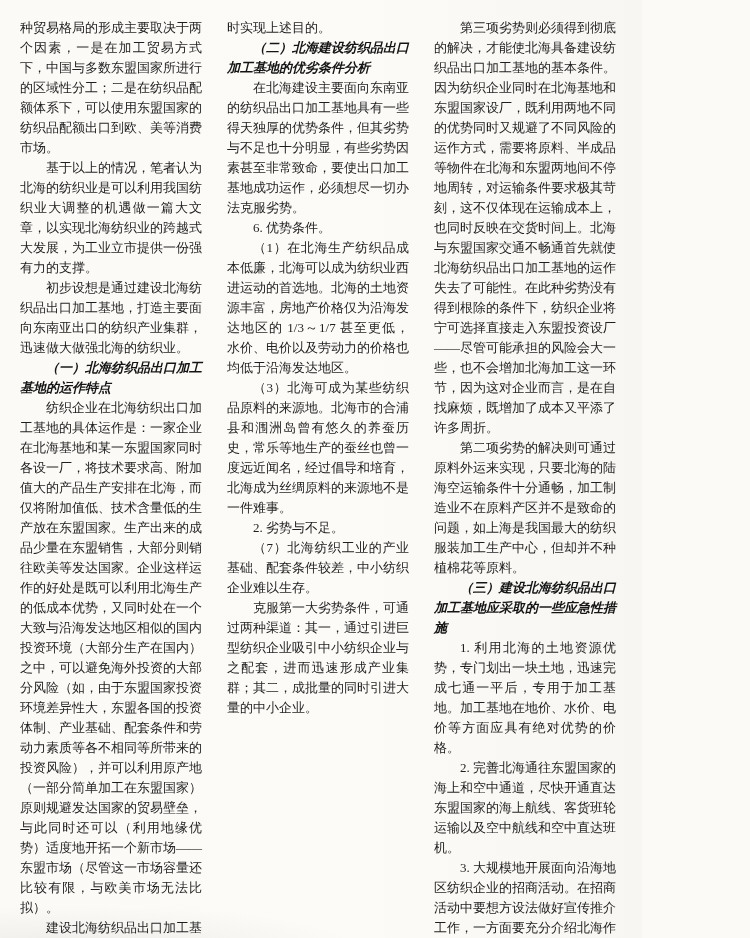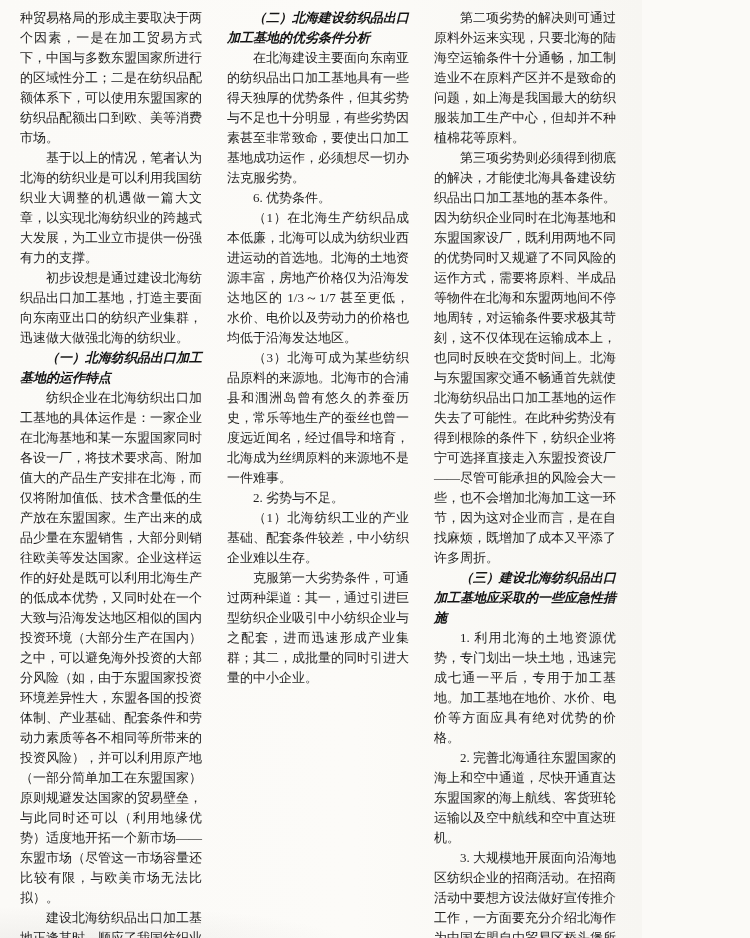--- a/index.html
+++ b/index.html
@@ -9,21 +9,21 @@
   body {
     width: 750px;
     height: 938px;
     background: #fbfaf7;
     overflow: hidden;
   }
   .page {
     box-sizing: border-box;
     width: 642px;
     height: 938px;
-    padding: 8px 26px 6px 20px;
+    padding: 18px 26px 6px 20px;
     display: flex;
     gap: 25px;
     background:
       radial-gradient(ellipse 400px 60px at 12% 101%, rgba(120,120,115,0.10), rgba(0,0,0,0) 70%),
       linear-gradient(90deg, #fbfaf7 0%, #fcfbf8 55%, #f7f6f2 100%);
   }
   .col {
     flex: 1 1 0;
     min-width: 0;
     font-family: "Liberation Serif", "DejaVu Serif", serif;
@@ -59,33 +59,34 @@
   <div class="col">
     <p class="continuation">种贸易格局的形成主要取决于两个因素，一是在加工贸易方式下，中国与多数东盟国家所进行的区域性分工；二是在纺织品配额体系下，可以使用东盟国家的纺织品配额出口到欧、美等消费市场。</p>
     <p>基于以上的情况，笔者认为北海的纺织业是可以利用我国纺织业大调整的机遇做一篇大文章，以实现北海纺织业的跨越式大发展，为工业立市提供一份强有力的支撑。</p>
     <p>初步设想是通过建设北海纺织品出口加工基地，打造主要面向东南亚出口的纺织产业集群，迅速做大做强北海的纺织业。</p>
     <p class="subsection-heading">（一）北海纺织品出口加工基地的运作特点</p>
     <p>纺织企业在北海纺织出口加工基地的具体运作是：一家企业在北海基地和某一东盟国家同时各设一厂，将技术要求高、附加值大的产品生产安排在北海，而仅将附加值低、技术含量低的生产放在东盟国家。生产出来的成品少量在东盟销售，大部分则销往欧美等发达国家。企业这样运作的好处是既可以利用北海生产的低成本优势，又同时处在一个大致与沿海发达地区相似的国内投资环境（大部分生产在国内）之中，可以避免海外投资的大部分风险（如，由于东盟国家投资环境差异性大，东盟各国的投资体制、产业基础、配套条件和劳动力素质等各不相同等所带来的投资风险），并可以利用原产地（一部分简单加工在东盟国家）原则规避发达国家的贸易壁垒，与此同时还可以（利用地缘优势）适度地开拓一个新市场——东盟市场（尽管这一市场容量还比较有限，与欧美市场无法比拟）。</p>
     <p>建设北海纺织品出口加工基地正逢其时，顺应了我国纺织业调整的趋势，因为从纺织业调整的上述动向看，纺织业进行调整的部分目的是避免成本上涨和采取各种手段（规避贸易壁垒，开辟新市场）保持和扩大出口，北海纺织品出口加工基地的建设与运作可以使纺织企业同</p>
   </div>
 
   <div class="col">
+    <p class="continuation">时实现上述目的。</p>
     <p class="subsection-heading">（二）北海建设纺织品出口加工基地的优劣条件分析</p>
     <p>在北海建设主要面向东南亚的纺织品出口加工基地具有一些得天独厚的优势条件，但其劣势与不足也十分明显，有些劣势因素甚至非常致命，要使出口加工基地成功运作，必须想尽一切办法克服劣势。</p>
     <p>6. 优势条件。</p>
     <p>（1）在北海生产纺织品成本低廉，北海可以成为纺织业西进运动的首选地。北海的土地资源丰富，房地产价格仅为沿海发达地区的 1/3～1/7 甚至更低，水价、电价以及劳动力的价格也均低于沿海发达地区。</p>
     <p>（3）北海可成为某些纺织品原料的来源地。北海市的合浦县和涠洲岛曾有悠久的养蚕历史，常乐等地生产的蚕丝也曾一度远近闻名，经过倡导和培育，北海成为丝绸原料的来源地不是一件难事。</p>
     <p>2. 劣势与不足。</p>
-    <p>（1）北海纺织工业的产业基础、配套条件较差，中小纺织企业难以生存。</p>
+    <p>（7）北海纺织工业的产业基础、配套条件较差，中小纺织企业难以生存。</p>
     <p>克服第一大劣势条件，可通过两种渠道：其一，通过引进巨型纺织企业吸引中小纺织企业与之配套，进而迅速形成产业集群；其二，成批量的同时引进大量的中小企业。</p>
   </div>
 
   <div class="col">
+    <p>第三项劣势则必须得到彻底的解决，才能使北海具备建设纺织品出口加工基地的基本条件。因为纺织企业同时在北海基地和东盟国家设厂，既利用两地不同的优势同时又规避了不同风险的运作方式，需要将原料、半成品等物件在北海和东盟两地间不停地周转，对运输条件要求极其苛刻，这不仅体现在运输成本上，也同时反映在交货时间上。北海与东盟国家交通不畅通首先就使北海纺织品出口加工基地的运作失去了可能性。在此种劣势没有得到根除的条件下，纺织企业将宁可选择直接走入东盟投资设厂——尽管可能承担的风险会大一些，也不会增加北海加工这一环节，因为这对企业而言，是在自找麻烦，既增加了成本又平添了许多周折。</p>
     <p>第二项劣势的解决则可通过原料外运来实现，只要北海的陆海空运输条件十分通畅，加工制造业不在原料产区并不是致命的问题，如上海是我国最大的纺织服装加工生产中心，但却并不种植棉花等原料。</p>
-    <p>第三项劣势则必须得到彻底的解决，才能使北海具备建设纺织品出口加工基地的基本条件。因为纺织企业同时在北海基地和东盟国家设厂，既利用两地不同的优势同时又规避了不同风险的运作方式，需要将原料、半成品等物件在北海和东盟两地间不停地周转，对运输条件要求极其苛刻，这不仅体现在运输成本上，也同时反映在交货时间上。北海与东盟国家交通不畅通首先就使北海纺织品出口加工基地的运作失去了可能性。在此种劣势没有得到根除的条件下，纺织企业将宁可选择直接走入东盟投资设厂——尽管可能承担的风险会大一些，也不会增加北海加工这一环节，因为这对企业而言，是在自找麻烦，既增加了成本又平添了许多周折。</p>
     <p class="subsection-heading">（三）建设北海纺织品出口加工基地应采取的一些应急性措施</p>
     <p>1. 利用北海的土地资源优势，专门划出一块土地，迅速完成七通一平后，专用于加工基地。加工基地在地价、水价、电价等方面应具有绝对优势的价格。</p>
     <p>2. 完善北海通往东盟国家的海上和空中通道，尽快开通直达东盟国家的海上航线、客货班轮运输以及空中航线和空中直达班机。</p>
     <p>3. 大规模地开展面向沿海地区纺织企业的招商活动。在招商活动中要想方设法做好宣传推介工作，一方面要充分介绍北海作为中国东盟自由贸易区桥头堡所具有的优势，另一方面要在上述介绍的基础之上将北海纺织品出口加工基地的功能及其运作方式向企业说明白、讲透彻，并力争首先引入龙头企业或大批量成规模地引入各种类型的足以互相形成产业链的中小型企业。</p>
     <p><span>4. 尽快恢复丝麻等传统种植与养殖，为构建具有地方特色与优势的纺织品生产加工业打下良好的基础。</span></p>
 
   </div>
 
 </div>
 

